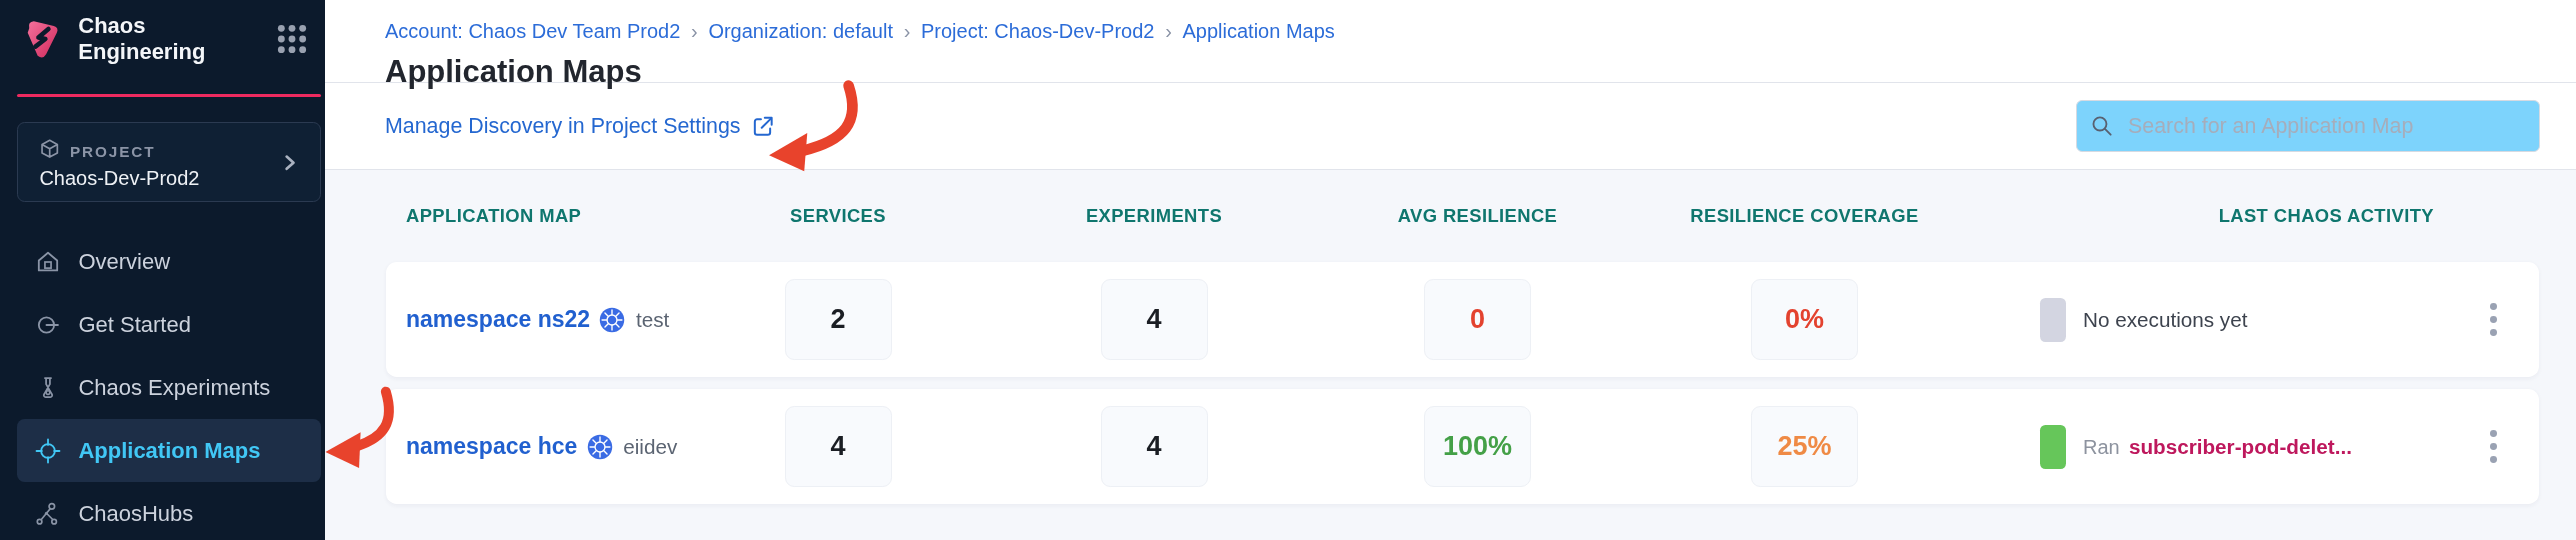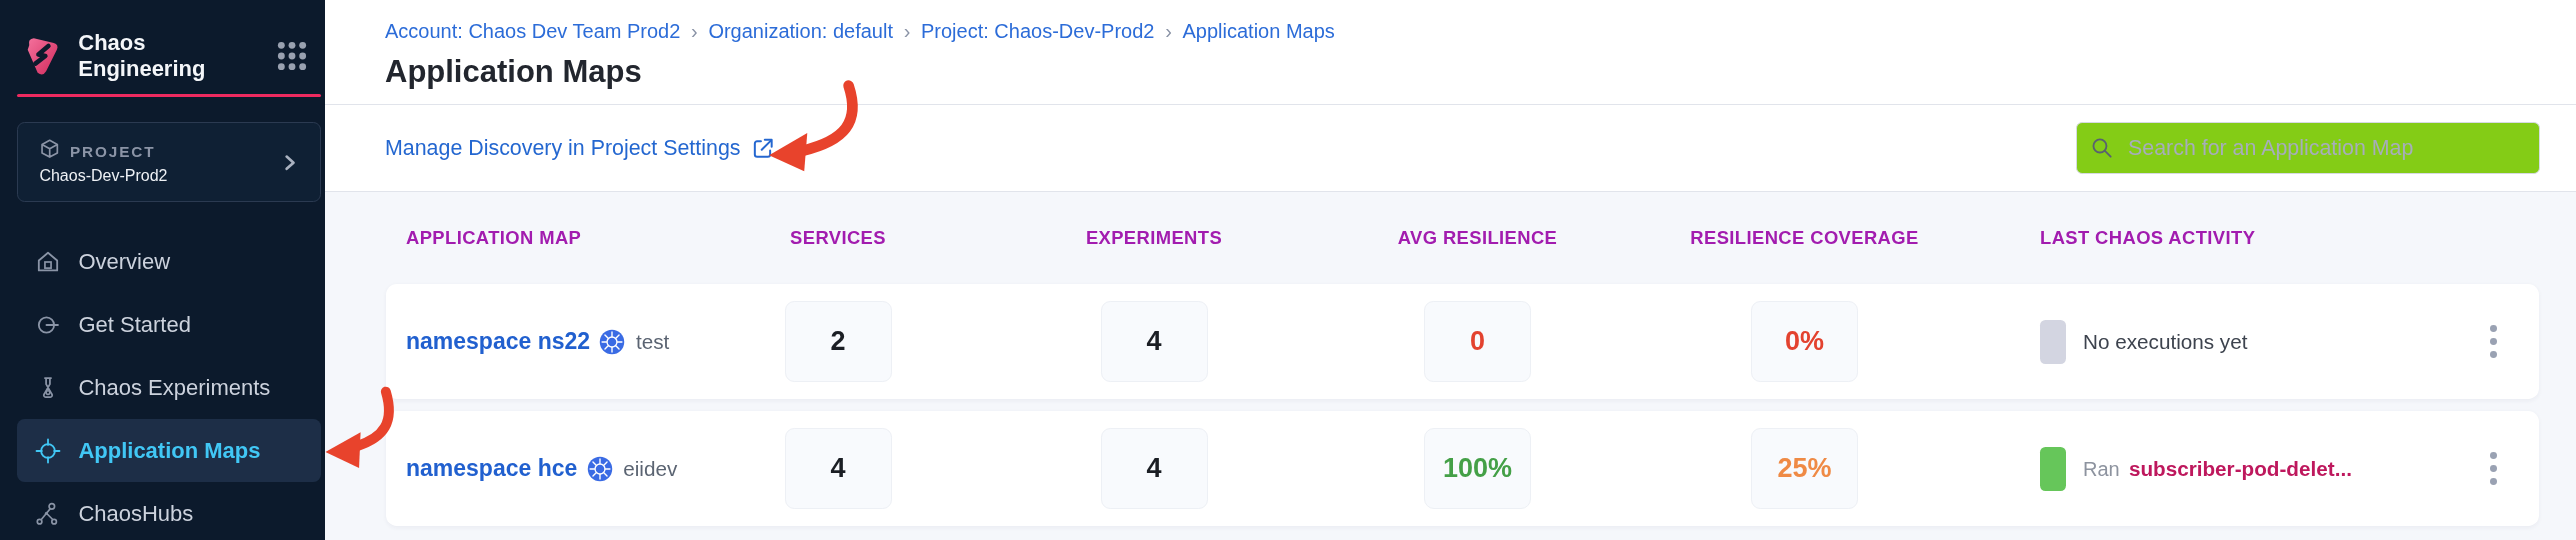--- a/index.html
+++ b/index.html
@@ -1,56 +1,56 @@
 <!DOCTYPE html>
 <html style="font-size:12.2px"><head>
 <meta charset="utf-8">
 <style>
   * { margin:0; padding:0; box-sizing:border-box; }
   body { font-family:"Liberation Sans", sans-serif; background:#e9ebf0; }
   .page { position:relative; width:2576px; height:540px; background:#ffffff; overflow:hidden; }
 
   
   .sidebar { position:absolute; left:0; top:0; width:325px; height:540px; background:#0c1a2c; }
-  .side-head { display:flex; align-items:center; gap:13.8px; padding:30px 17px 0 20px; }
+  .side-head { display:flex; align-items:center; gap:13.8px; padding:13px 17px 0 20px; }
   .side-title { color:#f4f6f9; font-size:22px; font-weight:bold; flex:1; margin-left:1.5px; }
   .pink-rule { position:absolute; left:17px; right:3.8px; top:94px; height:3.1px; background:#ee2a5f; border-radius:1.5px; }
   .project-box { position:absolute; left:17px; top:122px; width:304px; height:80px; border:1.5px solid #2b3a51; border-radius:7.7px; background:#0f2034; cursor:pointer; }
   .project-top { display:flex; align-items:center; gap:9.2px; margin:13.8px 0 0 21.4px; }
   .project-label { color:#8b94a6; font-size:15.3px; font-weight:bold; letter-spacing:1.9px;margin-top:6px; }
-  .project-name { color:#eef1f5; font-size:16px; margin:6.1px 0 0 21.4px; }
+  .project-name { color:#eef1f5; font-size:20px; margin:6.1px 0 0 21.4px; }
   .project-chevron { position:absolute; right:20px; top:29px; }
   .nav { position:absolute; left:0; top:230px; width:325px; }
   .nav-item { position:relative; display:flex; align-items:center; gap:17px; height:63px; margin:0 3.8px 0 17px; padding-left:18.4px; border-radius:7.7px; cursor:pointer; }
   .nav-item .nav-label { color:#ccd2dd; font-size:22px; }
   .nav-item.selected { background:#1d2e47; }
   .nav-item.selected .nav-label { color:#41c7f5; font-weight:bold; }
   .nav-icon { width:26px; height:26px; flex:0 0 26px; }
 
   
   .main { position:absolute; left:325px; top:0; right:0; height:540px; background:#f5f7fb; }
-  .hdr { background:#ffffff; height:105px; border-bottom:1.5px solid #e1e4eb; padding:20px 4px 0 60px; }
+  .hdr { background:#ffffff; height:83px; border-bottom:1.5px solid #e1e4eb; padding:20px 4px 0 60px; }
   .breadcrumb { display:flex; align-items:center; font-size:20px; }
   .crumb { color:#2c6cd8; text-decoration:none; cursor:pointer; }
   .crumb-sep { color:#8a93a6; margin:0 10.7px; font-size:20px; }
   .page-title { margin-top:10.7px; font-size:31px; font-weight:bold; color:#22262e; }
 
   .toolbar { background:#ffffff; height:87px; border-bottom:1.5px solid #e1e4eb; display:flex; align-items:center; padding:0 36px 0 60px; }
   .manage-link { display:flex; align-items:center; gap:10.7px; color:#2467d0; font-size:21.4px; text-decoration:none; cursor:pointer; }
   .search-wrap { margin-left:auto; position:relative; width:464px; height:52px; }
-  .search-input { width:100%; height:100%; border:1.5px solid #d6dae2; border-radius:6.1px; padding:0 15.3px 0 51px; font-size:21.4px; color:#3a404c; background:#84cc16; font-family:"Liberation Sans",sans-serif; outline:none; }
+  .search-input { width:100%; height:100%; border:1.5px solid #d6dae2; border-radius:6.1px; padding:0 15.3px 0 51px; font-size:21.4px; color:#3a404c; background:#7dd3fc; font-family:"Liberation Sans",sans-serif; outline:none; }
   .search-input::placeholder { color:#a6adbb; }
   .search-icon { position:absolute; left:13.8px; top:13.8px; }
 
   
   .grid-cols { display:grid; grid-template-columns:295px 314px 318px 329px 325px 467px 106px; align-items:center; }
   .thead { margin:0 0 0 61px; width:2153px; height:92px; }
-  .th { font-size:18.4px; font-weight:bold; color:#a21caf; letter-spacing:0.4px; text-align:center; }
+  .th { font-size:18.4px; font-weight:bold; color:#0f766e; letter-spacing:0.4px; text-align:center; }
   .th.left { text-align:left; padding-left:20px; }
-  .th.left-pad { text-align:left; padding-left:73px; }
+  .th.left-pad { text-align:right; padding-left:73px; }
   .card { margin:0 0 12.2px 61px; width:2153px; height:115px; background:#ffffff; border-radius:10.7px; box-shadow:0 1.5px 4.6px rgba(30,40,70,0.05); }
   .cell-center { display:flex; justify-content:center; }
   .badge { min-width:107px; height:81px; background:#f8fafd; border:1.5px solid #edf0f5; border-radius:9.2px; display:flex; align-items:center; justify-content:center; font-size:27px; font-weight:bold; color:#1b1e24; padding:0 13.8px; }
   .val-red { color:#e3422f; }
   .val-green { color:#44a047;border-radius:10px; }
   .val-orange { color:#ef8a45; }
   .appmap-cell { padding-left:20px; display:flex; flex-direction:row; gap:9.2px; }
   .appmap-link { color:#2160cf; font-size:23px; font-weight:bold; text-decoration:none; cursor:pointer; }
   .ns-line { display:flex; align-items:center; gap:10.7px; }
   .ns-name { color:#5b6472; font-size:20.7px; }

